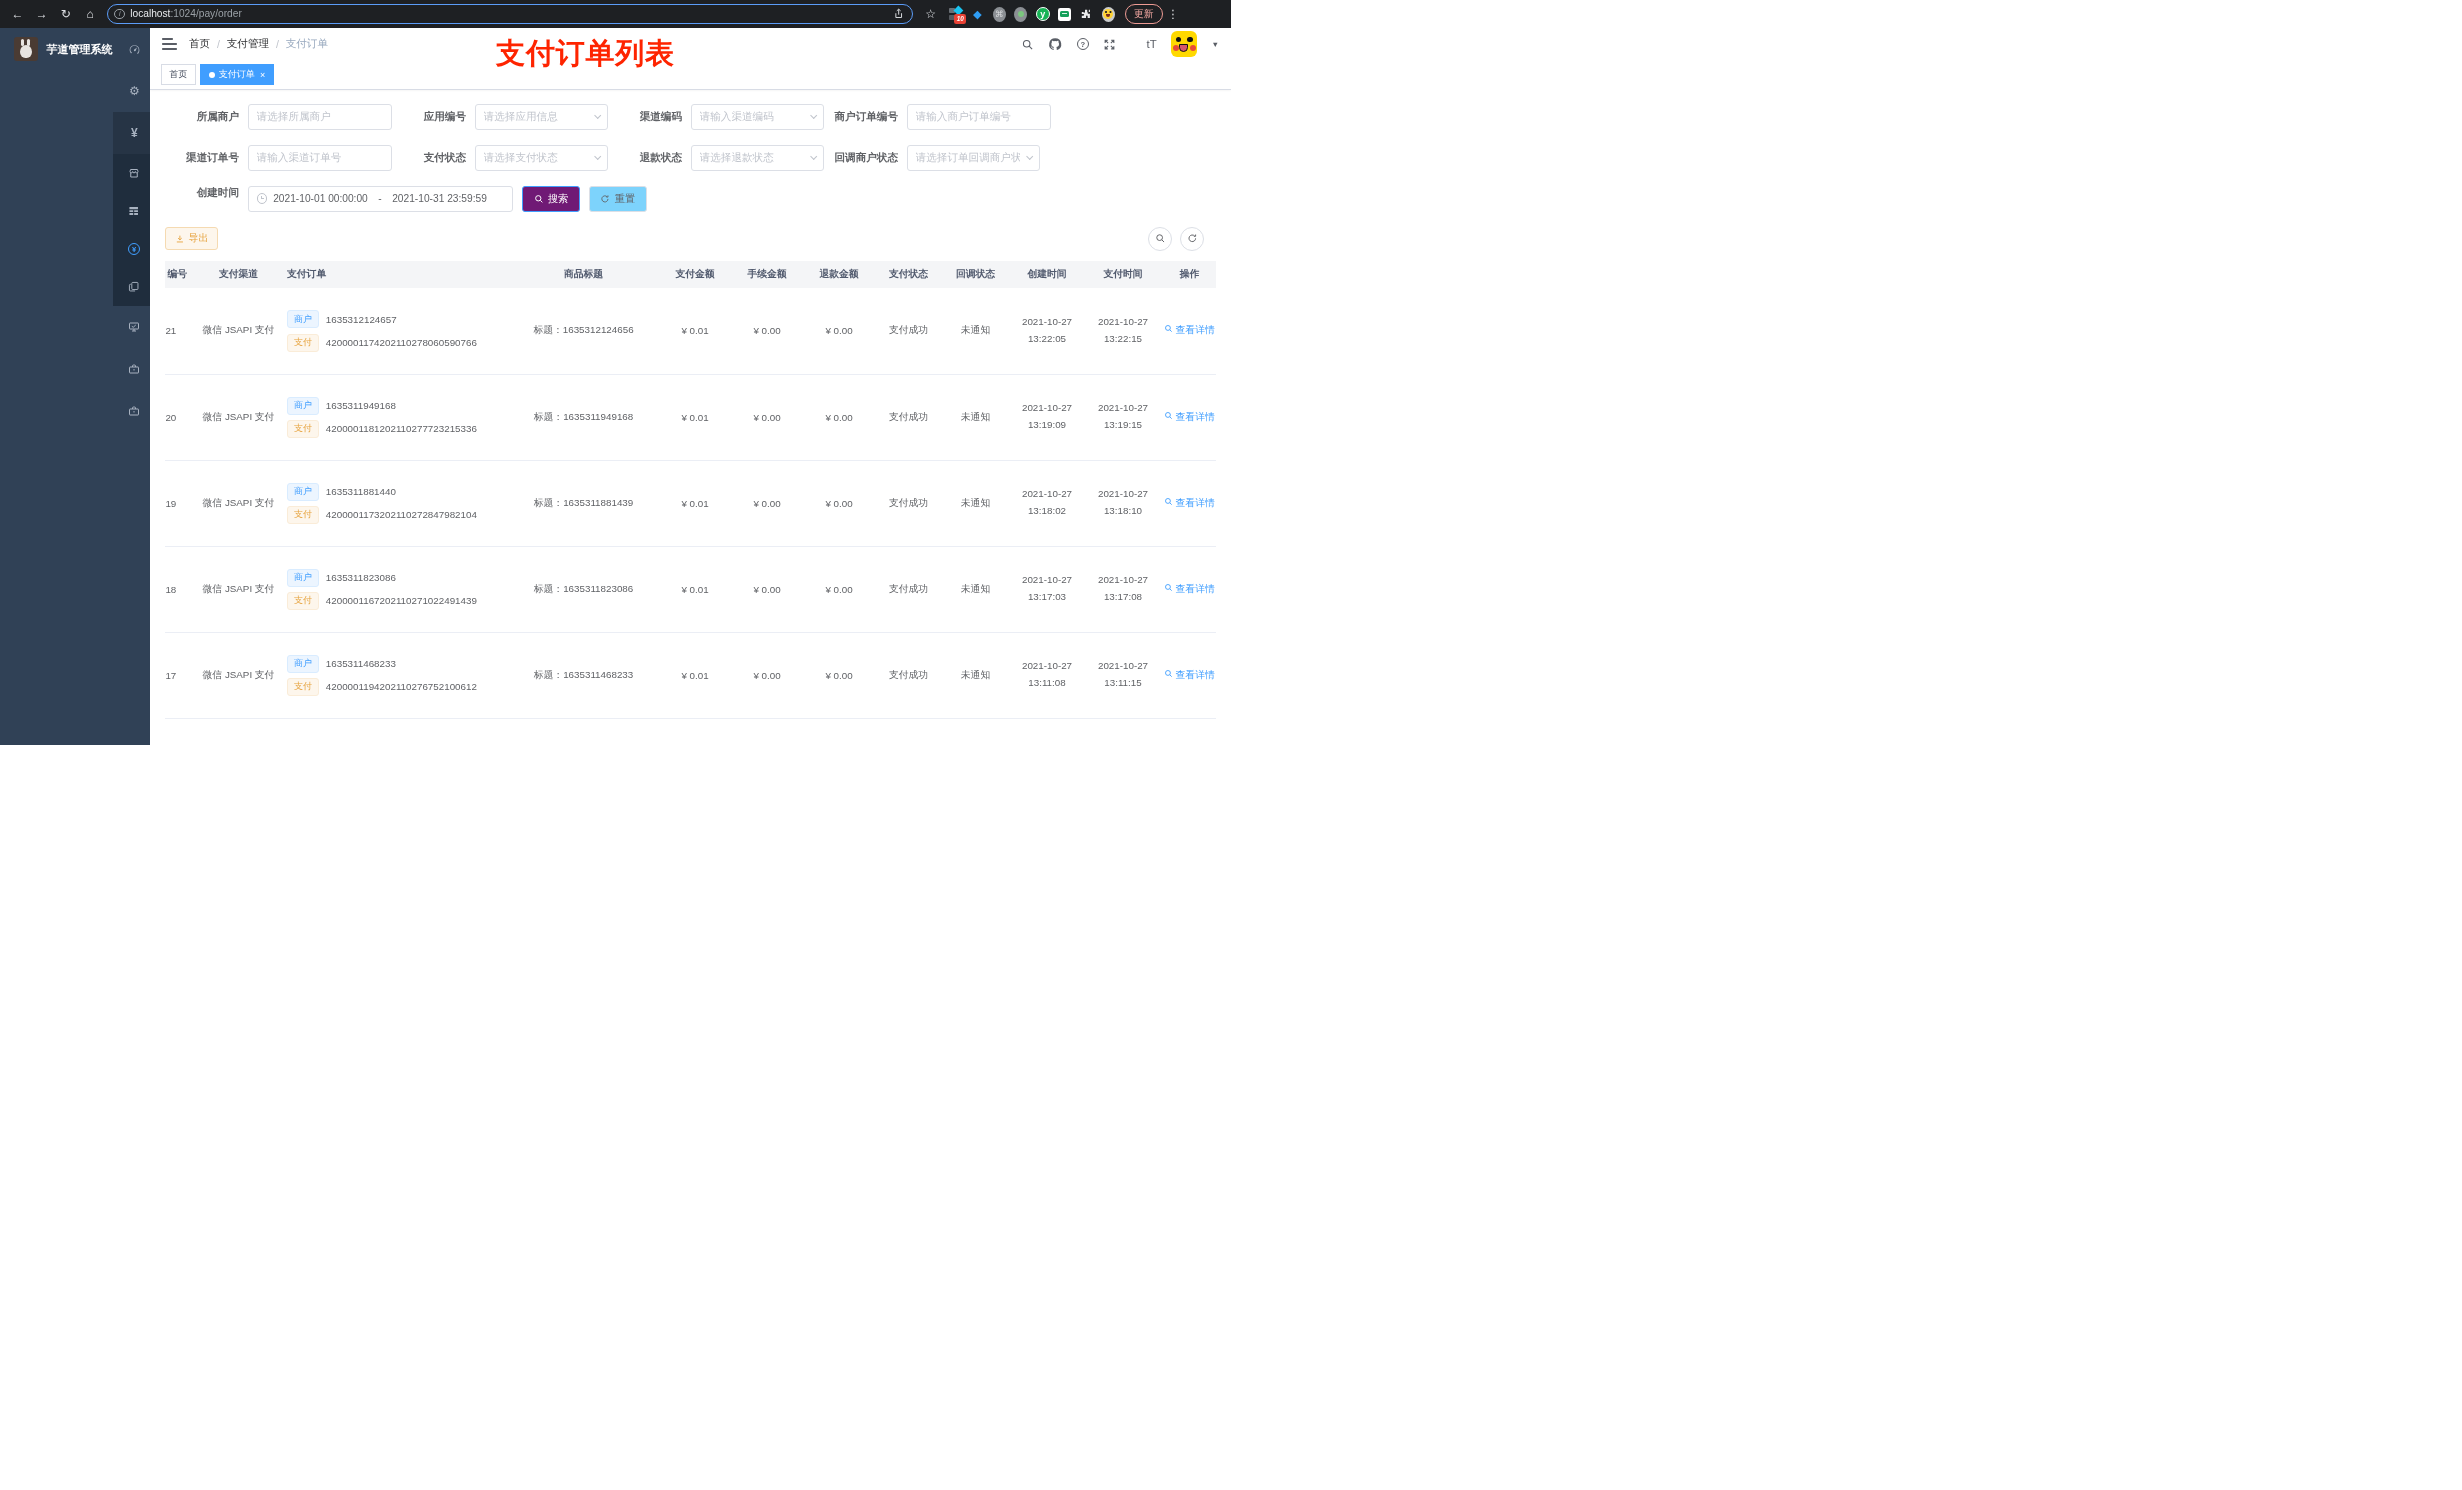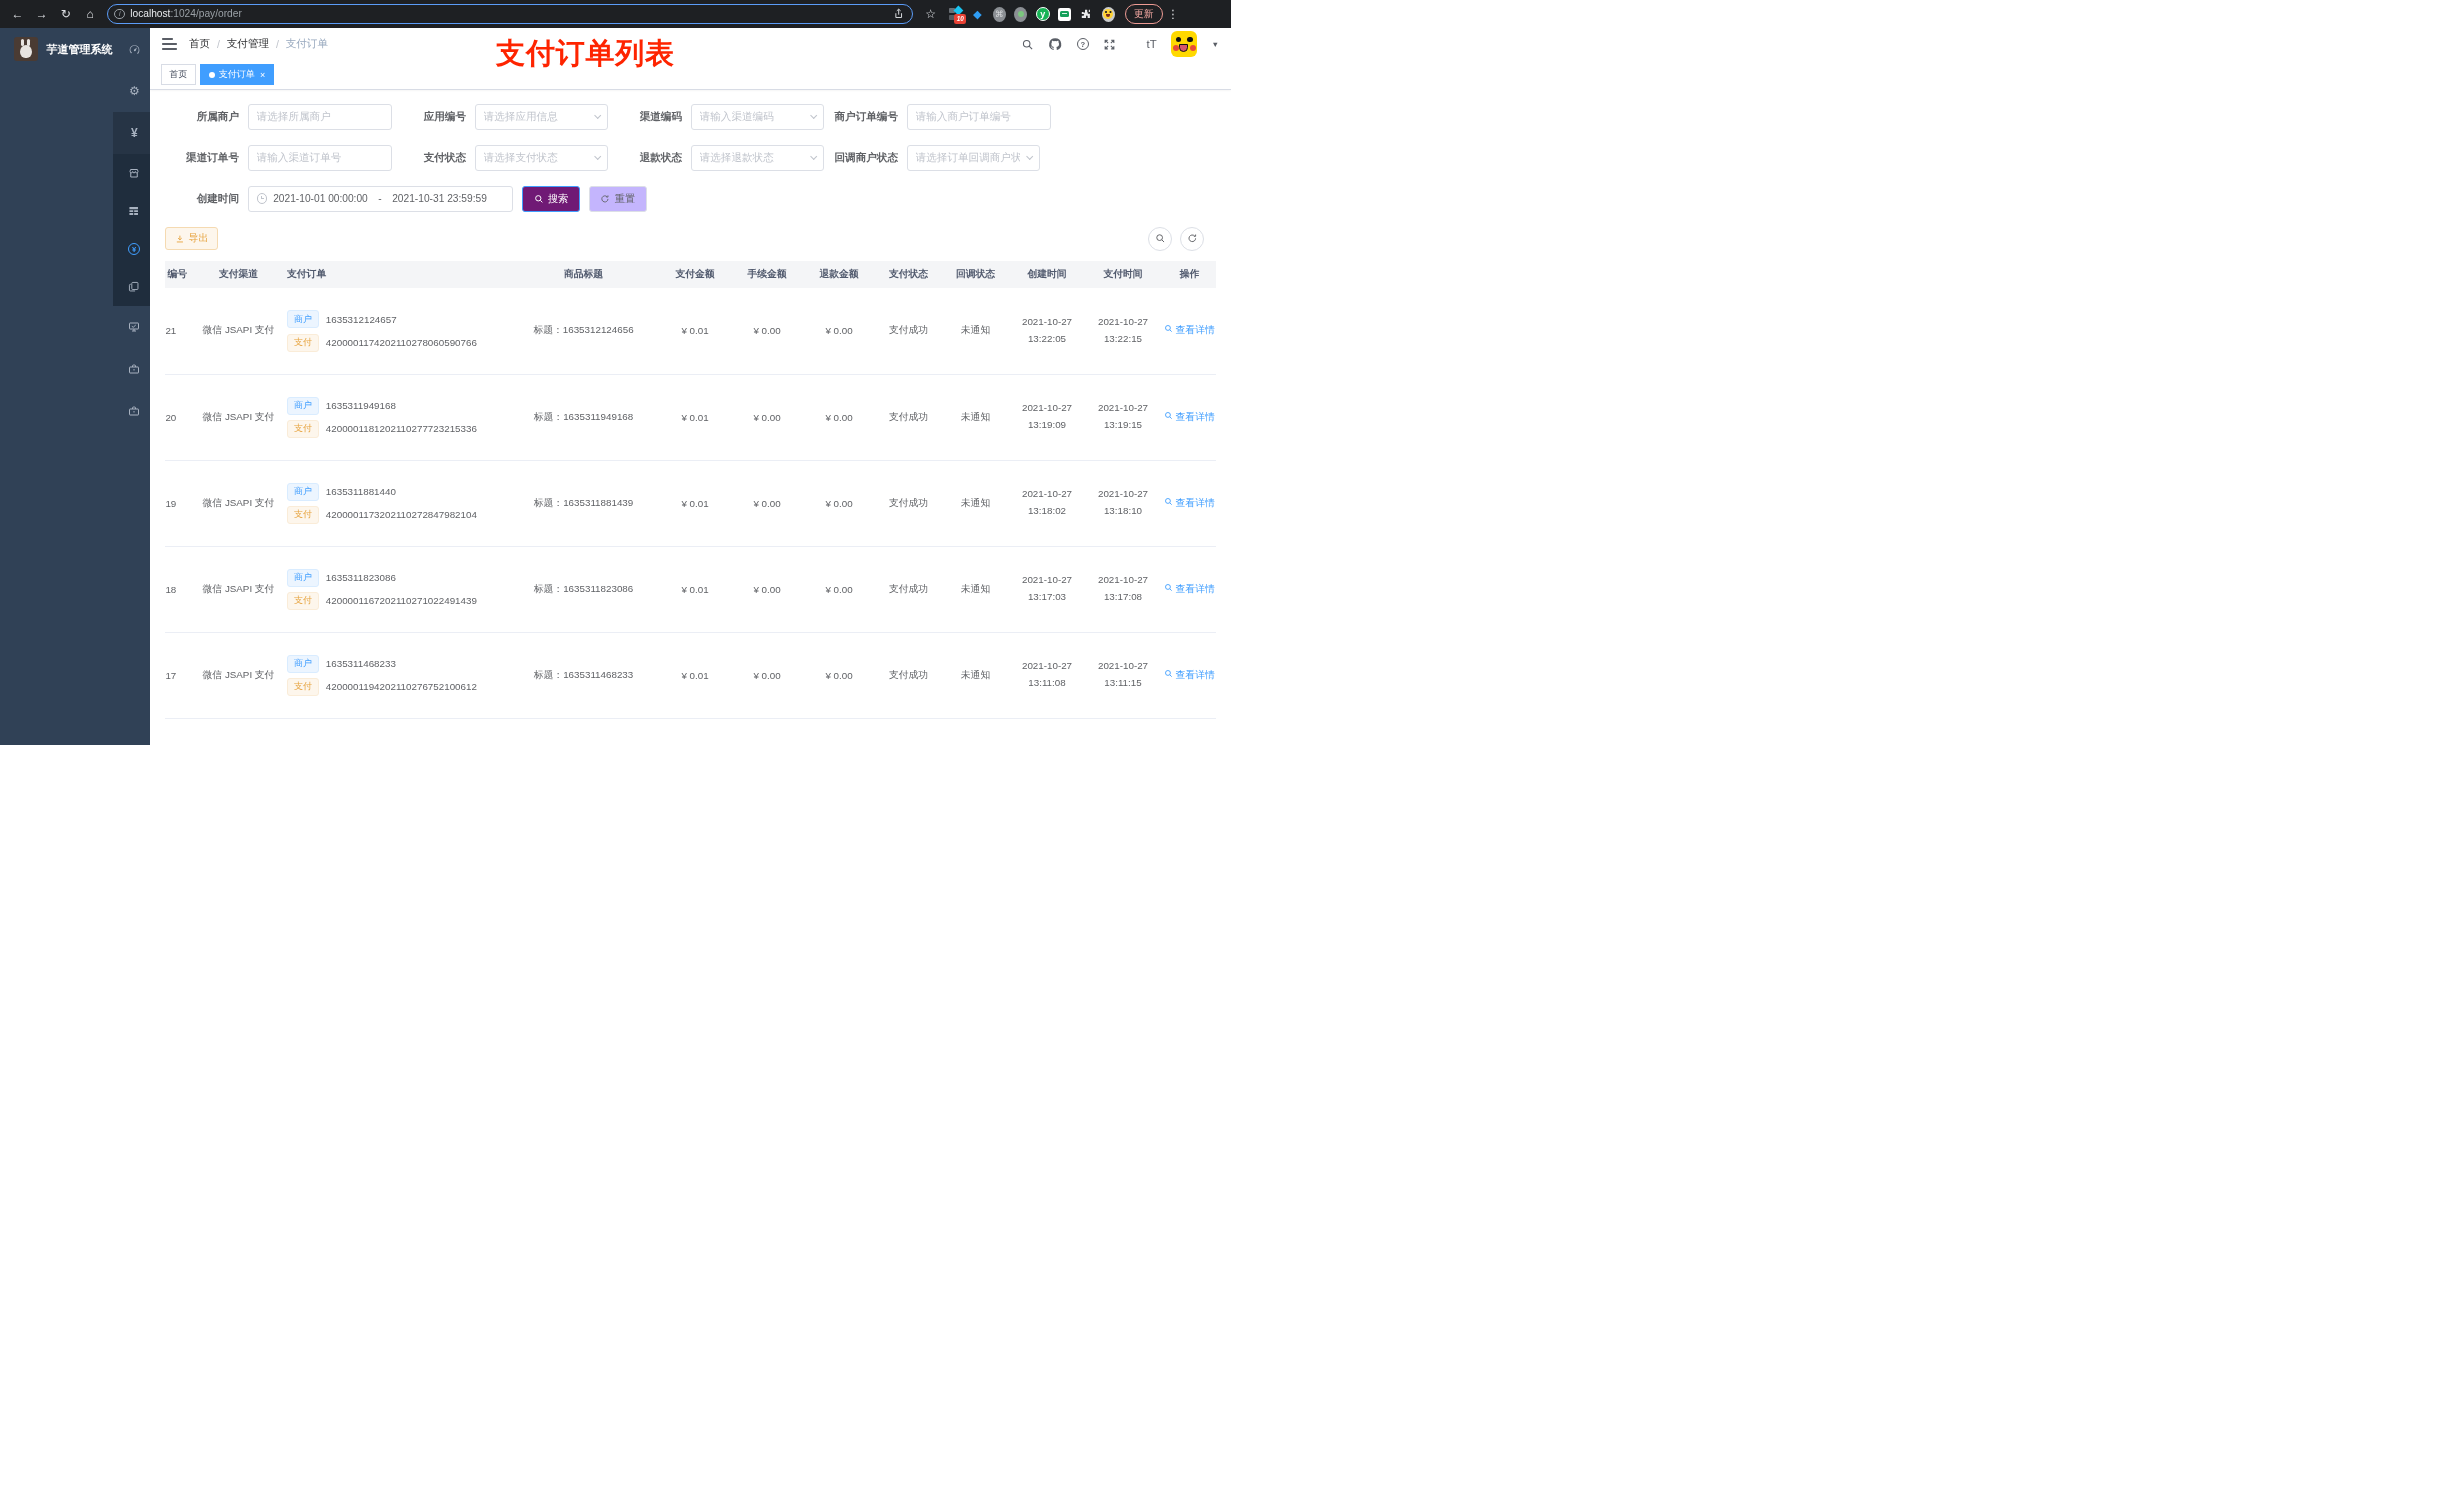--- a/index.html
+++ b/index.html
@@ -94,37 +94,37 @@
   .tags-bar{height:30px;border-bottom:0.8px solid #d8dce5;box-shadow:0 0.8px 2.3px rgba(0,0,0,.06);display:flex;align-items:center;
     padding:0 10.6px;gap:4.5px;flex:none;}
   .tag-tab{height:21px;display:inline-flex;align-items:center;padding:0 7.6px;border:0.8px solid #d8dce5;background:#fff;
     font-size:9px;color:#495060;cursor:pointer;gap:3.8px;}
   .tag-tab.active{background:#409eff;border-color:#409eff;color:#fff;}
   .tag-dot{width:6px;height:6px;border-radius:50%;background:#fff;display:inline-block;}
   .tag-close{font-size:9px;margin-left:1.5px;}
 
   
   .content{flex:1;padding:13.6px 15px 0 15px;overflow:hidden;}
-  .filter-row{display:flex;align-items:center;margin-bottom:15px;}
+  .filter-row{display:flex;align-items:flex-start;margin-bottom:15px;}
   .f-item{display:flex;align-items:center;}
   .f-label{width:83px;text-align:right;padding-right:9px;color:#606266;font-weight:600;font-size:10.6px;white-space:nowrap;flex:none;}
   .f-control{height:26px;border:0.8px solid #dcdfe6;border-radius:3px;background:#fff;display:flex;align-items:center;
     padding:0 7.6px;cursor:text;}
   .f-control.is-select{cursor:pointer;}
   .f-placeholder{color:#c0c4cc;font-size:10.6px;flex:1;white-space:nowrap;overflow:hidden;}
   .f-chevron{width:5.3px;height:5.3px;border-right:1.1px solid #c0c4cc;border-bottom:1.1px solid #c0c4cc;transform:rotate(45deg) translateY(-1.5px);margin-left:6px;flex:none;}
   .w-input{width:144px;} .w-select{width:133px;}
   .date-control{width:265px;height:26px;border:0.8px solid #dcdfe6;border-radius:3px;display:flex;align-items:center;
     padding:0 7.6px;gap:6px;color:#606266;font-size:10.2px;cursor:pointer;}
   .clock{width:10.6px;height:10.6px;border:1.1px solid #c0c4cc;border-radius:50%;position:relative;flex:none;}
   .clock:before{content:"";position:absolute;left:3.8px;top:1.5px;width:1.1px;height:3px;background:#c0c4cc;}
   .clock:after{content:"";position:absolute;left:3.8px;top:3.8px;width:3px;height:1.1px;background:#c0c4cc;}
   .date-sep{color:#606266;padding:0 4.5px;}
   .btn{height:26px;border-radius:3px;display:inline-flex;align-items:center;justify-content:center;gap:4.5px;font-size:10.2px;
-    padding:0 10.6px;cursor:pointer;border:0.8px solid #dcdfe6;background:#c4b5fd;color:#606266;}
+    padding:0 10.6px;cursor:pointer;border:0.8px solid #dcdfe6;background:#7dd3fc;color:#606266;}
   .btn-primary{background:#701a75;border-color:#409eff;color:#fff;margin-left:9px;}
   .btn-default{margin-left:9px;}
   .btn svg{flex:none;}
 
   .toolbar-row{display:flex;align-items:center;margin:0 0 10.6px 0;}
   .btn-export{height:23px;background:#fdf6ec;border:0.8px solid #f5dab1;color:#e6a23c;font-size:9.8px;padding:0 9px;
     border-radius:3px;display:inline-flex;align-items:center;gap:3.8px;cursor:pointer;}
   .tool-circles{margin-left:auto;display:flex;gap:7.6px;margin-right:12px;}
   .circle-btn{width:24px;height:24px;border:0.8px solid #dcdfe6;border-radius:50%;display:flex;align-items:center;justify-content:center;
     color:#606266;background:#fff;cursor:pointer;}

